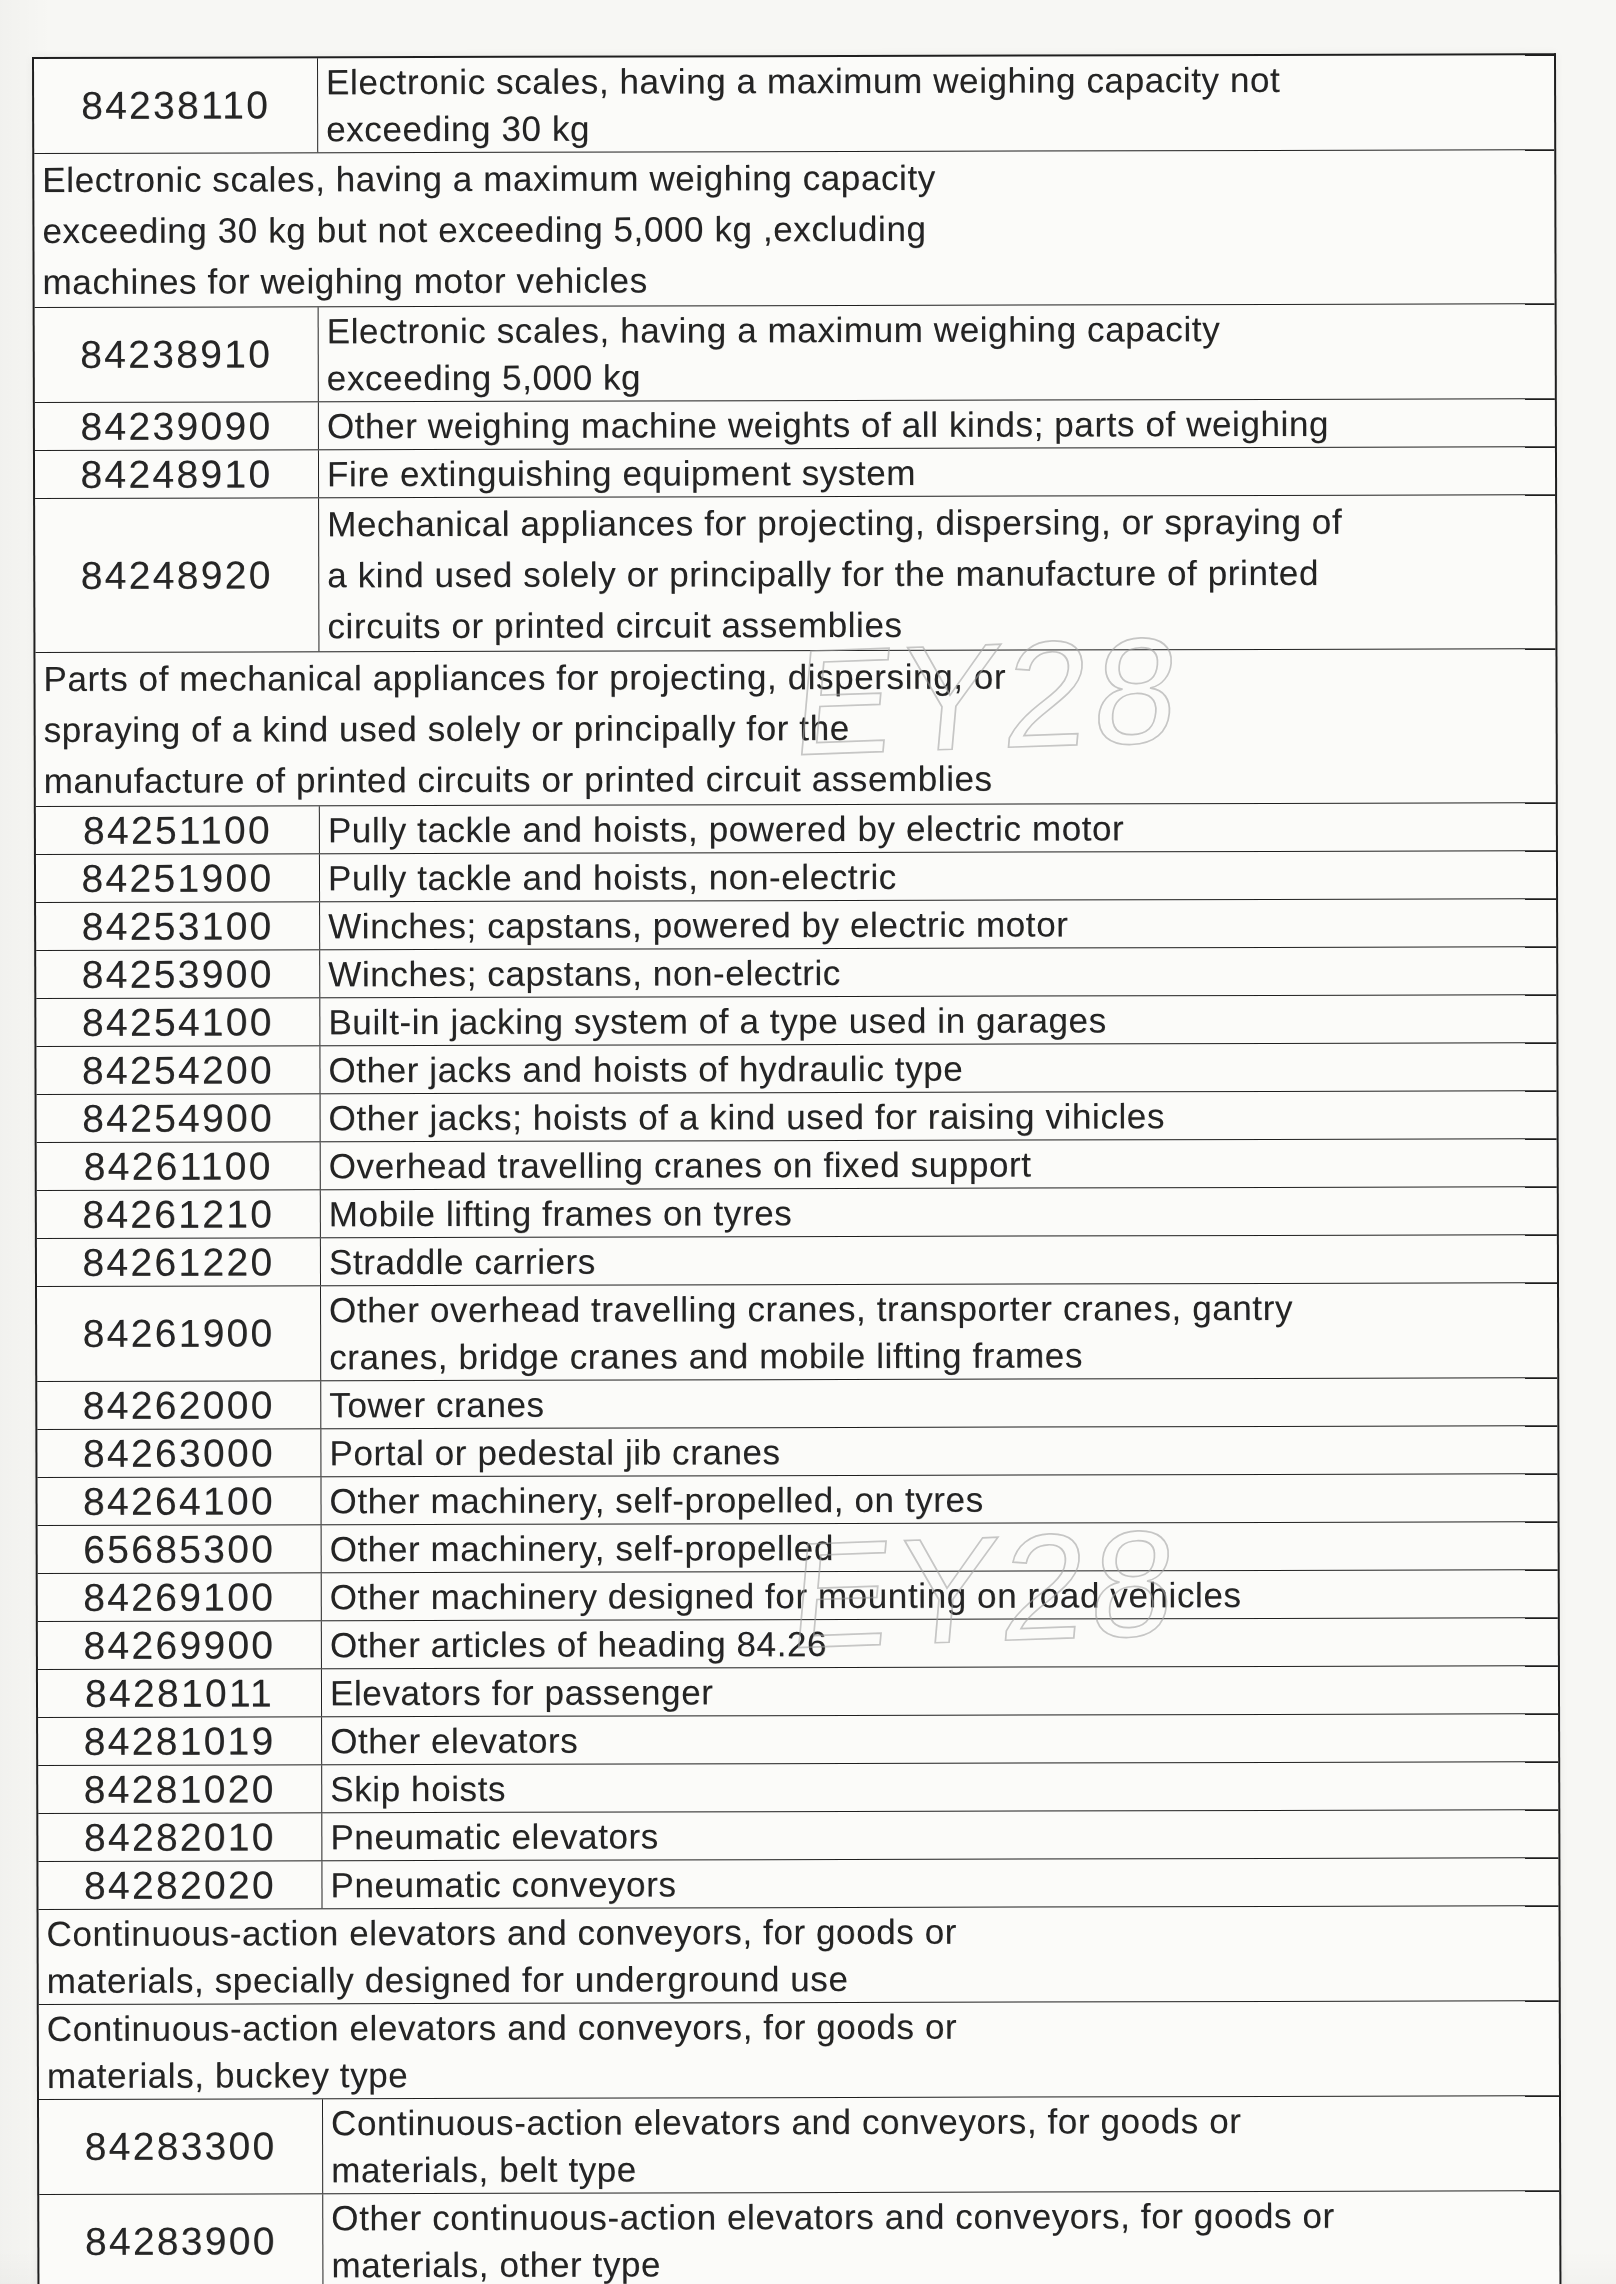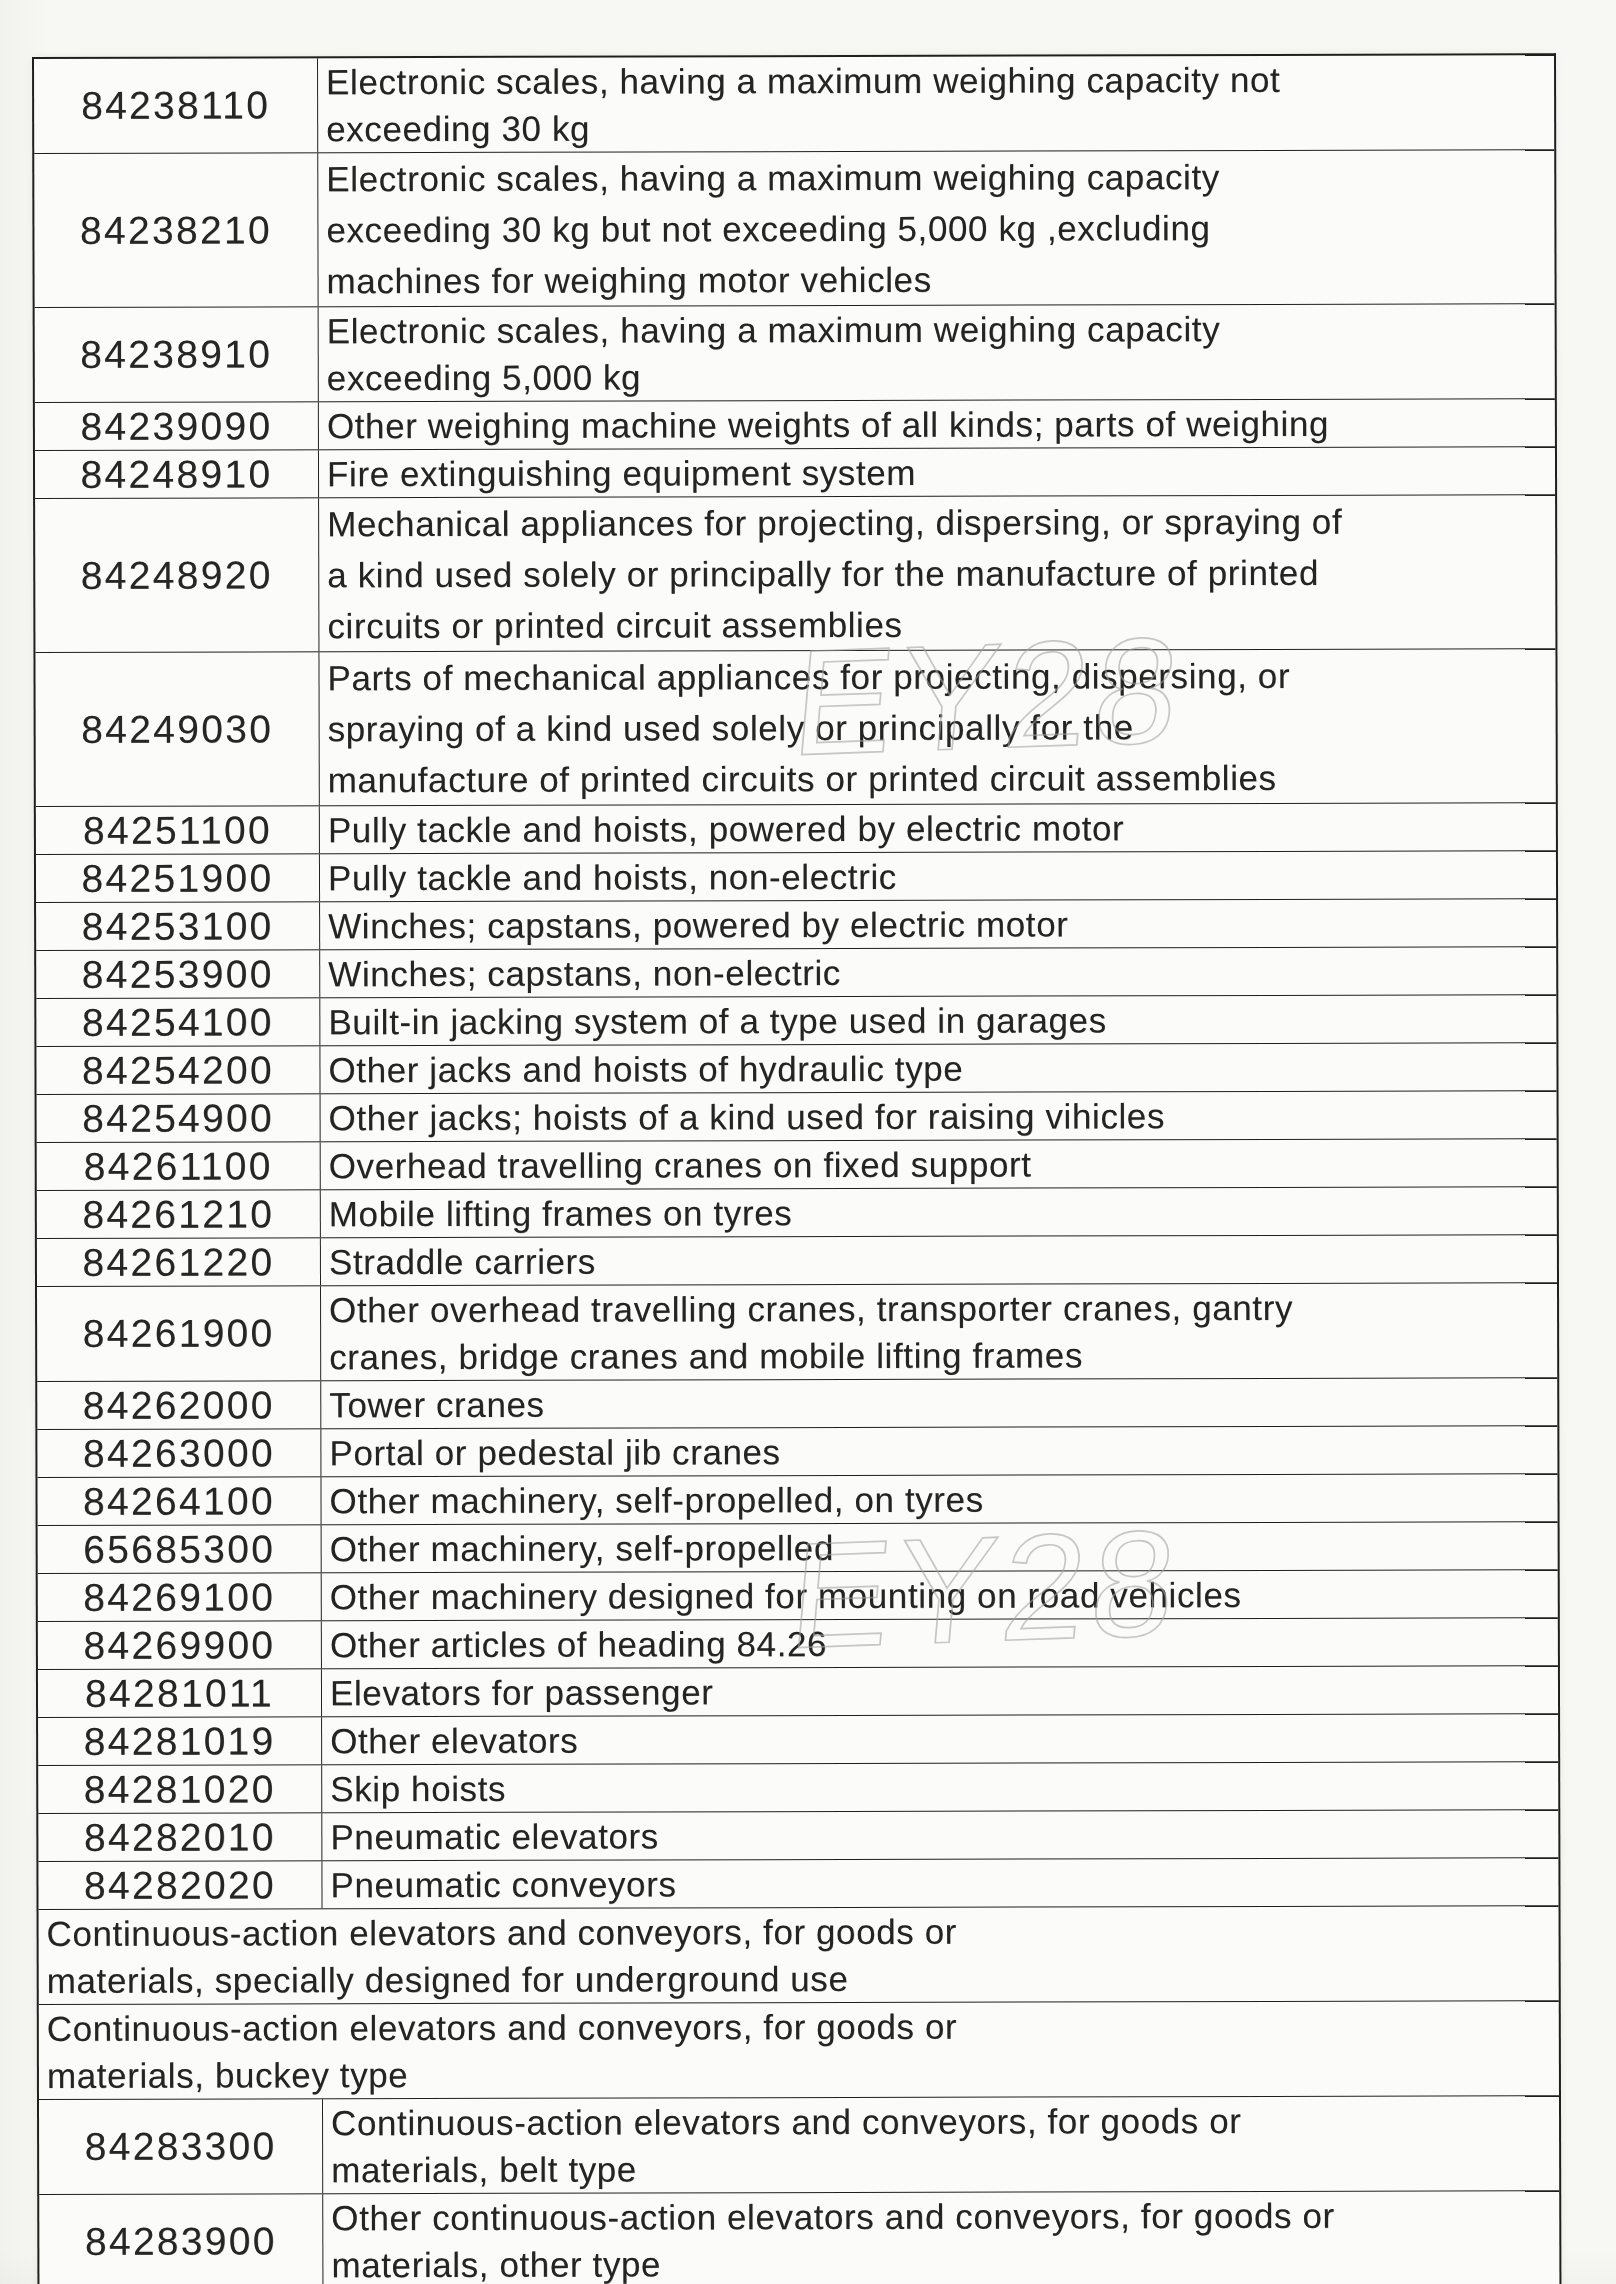--- a/index.html
+++ b/index.html
@@ -89,21 +89,20 @@
 
   <div class="scan-table">
       <div class="row h2">
         <div class="cell code">84238110</div>
         <div class="cell desc">
           <span class="line">Electronic scales, having a maximum weighing capacity not</span>
           <span class="line">exceeding 30 kg</span>
         </div>
       </div>
       <div class="row h3">
-        <div class="cell code">84238210</div>
         <div class="cell desc">
           <span class="line">Electronic scales, having a maximum weighing capacity</span>
           <span class="line">exceeding 30 kg but not exceeding 5,000 kg ,excluding</span>
           <span class="line">machines for weighing motor vehicles</span>
         </div>
       </div>
       <div class="row h2">
         <div class="cell code">84238910</div>
         <div class="cell desc">
           <span class="line">Electronic scales, having a maximum weighing capacity</span>
@@ -124,21 +123,20 @@
       </div>
       <div class="row h3">
         <div class="cell code">84248920</div>
         <div class="cell desc">
           <span class="line">Mechanical appliances for projecting, dispersing, or spraying of</span>
           <span class="line">a kind used solely or principally for the manufacture of printed</span>
           <span class="line">circuits or printed circuit assemblies</span>
         </div>
       </div>
       <div class="row h3">
-        <div class="cell code">84249030</div>
         <div class="cell desc">
           <span class="line">Parts of mechanical appliances for projecting, dispersing, or</span>
           <span class="line">spraying of a kind used solely or principally for the</span>
           <span class="line">manufacture of printed circuits or printed circuit assemblies</span>
         </div>
       </div>
       <div class="row h1">
         <div class="cell code">84251100</div>
         <div class="cell desc">
           <span class="line">Pully tackle and hoists, powered by electric motor</span>

